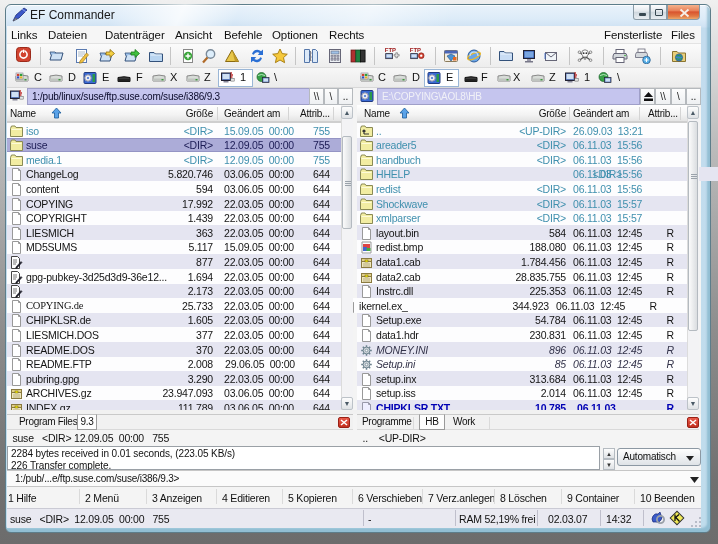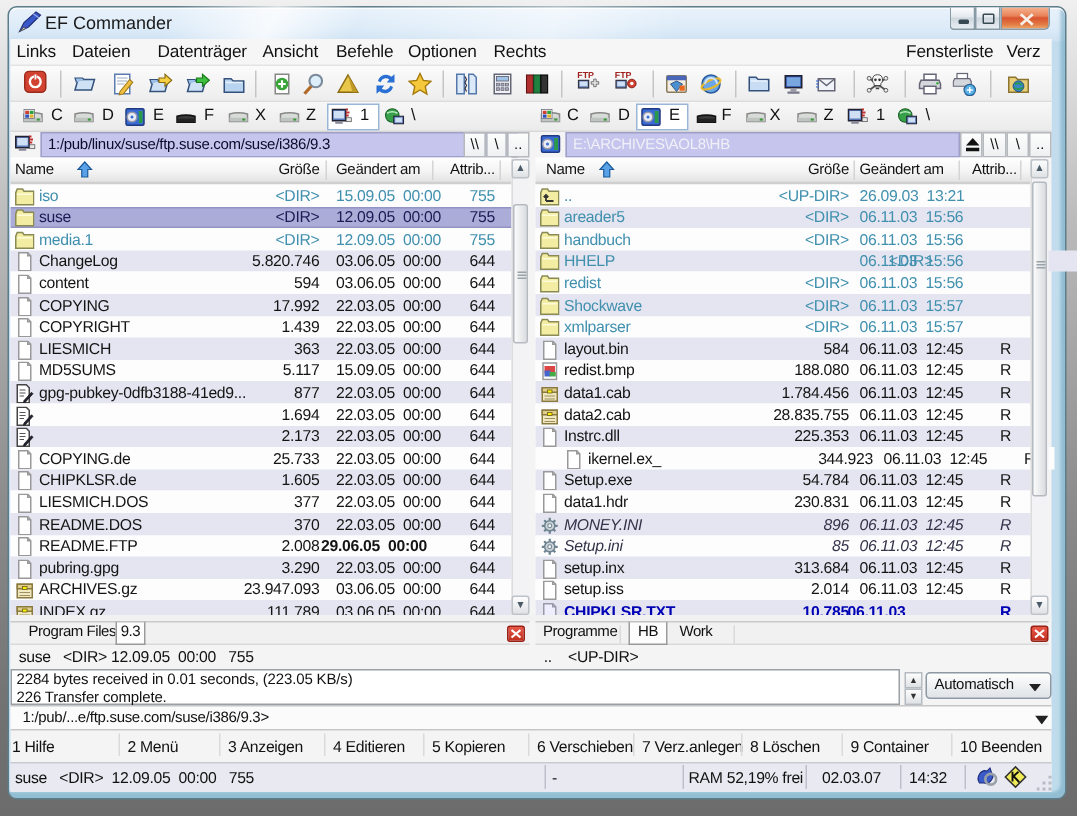--- a/index.html
+++ b/index.html
@@ -94,21 +94,21 @@
 <div id="client"></div>
 <div id="menubar"></div>
 <div class="mi" style="left:11px;">Links</div>
 <div class="mi" style="left:48px;">Dateien</div>
 <div class="mi" style="left:105px;">Datenträger</div>
 <div class="mi" style="left:175px;">Ansicht</div>
 <div class="mi" style="left:224px;">Befehle</div>
 <div class="mi" style="left:272px;">Optionen</div>
 <div class="mi" style="left:329px;">Rechts</div>
 <div class="mi" style="left:604px;">Fensterliste</div>
-<div class="mi" style="left:671px;">Verz</div>
+<div class="mi" style="left:671px;">Files</div>
 <div id="toolbar"></div>
 <svg class="tic" style="left:16px;top:47px;" viewBox="0 0 16 16">
     <rect x="0.5" y="0.5" width="14" height="14" rx="3" fill="#d14330" stroke="#9c2a1a"></rect>
     <circle cx="7.5" cy="7.5" r="3.6" fill="none" stroke="#fff" stroke-width="1.6"></circle>
     <rect x="6.7" y="2.2" width="1.7" height="4" fill="#d14330"></rect>
     <rect x="7" y="2.6" width="1.2" height="3.4" fill="#fff"></rect>
   </svg>
 <div class="tsep" style="left:40px;"></div>
 <svg class="tic" style="left:49px;" viewBox="0 0 16 16">
     <path d="M1 12 L3 5 L14 5 L12 12 Z" fill="#cfe2f5" stroke="#33517a"></path>
@@ -364,21 +364,21 @@
   </div>
 <div class="pathbar" style="left:27px;width:318px;">1:/pub/linux/suse/ftp.suse.com/suse/i386/9.3</div>
 <div class="pbtn" style="left:309px;width:15px;">\\</div>
 <div class="pbtn" style="left:324px;width:14px;">\</div>
 <div class="pbtn" style="left:338px;width:15px;">..</div>
 <div class="pathicon" style="left:357px;width:20px;">
     <svg style="position:absolute;left:3px;top:2px;" width="14" height="12" viewBox="0 0 14 12">
       <use href="#g_cd"></use>
     </svg>
   </div>
-<div class="pathbar" style="left:377px;width:263px;color:#f0f0f7;">E:\ARCHIVES\AOL8\HB</div>
+<div class="pathbar" style="left:377px;width:263px;color:#f0f0f7;">E:\COPYING\AOL8\HB</div>
 <div class="pbtn" style="left:640px;width:15px;">
     <svg width="9" height="9" viewBox="0 0 9 9" style="position:absolute;left:3px;top:3px;">
       <path d="M4.5 0 L9 5 L0 5 Z" fill="#111"></path>
       <rect x="0" y="6.5" width="9" height="2.5" fill="#111"></rect>
     </svg>
   </div>
 <div class="pbtn" style="left:655px;width:16px;">\\</div>
 <div class="pbtn" style="left:671px;width:15px;">\</div>
 <div class="pbtn" style="left:686px;width:15px;">..</div>
 <div class="hdr" style="left:7px;width:334px;"></div>
@@ -494,51 +494,51 @@
     <span class="ftxt ra" style="right:128px;">5.117</span>
     <span class="ftxt" style="left:217px;">15.09.05&nbsp;&nbsp;00:00</span>
     <span class="ftxt ra" style="right:11px;">644</span>
   </div>
 <div class="frow alt" style="left:7px;top:254.4px;width:334px;height:14.6px;">
     <span class="icw" style="left:3px;"><svg class="fic" viewBox="0 0 13 13">
         <path d="M1.5 0.5 L7.5 0.5 L9.5 2.5 L9.5 12.5 L1.5 12.5 Z" fill="#fff" stroke="#444"></path>
         <path d="M3 4 L7 4 M3 6 L7 6 M3 8 L6 8" stroke="#555" stroke-width="0.8"></path>
         <path d="M6 11 L11 5.5 L12 6.5 L7 12 L5.7 12.3 Z" fill="#223" stroke="#111" stroke-width="0.5"></path>
       </svg></span>
-    <span class="ftxt" style="left:19px;">gpg-pubkey-0dfb3188-41ed9...</span>
     <span class="ftxt ra" style="right:128px;">877</span>
     <span class="ftxt" style="left:217px;">22.03.05&nbsp;&nbsp;00:00</span>
     <span class="ftxt ra" style="right:11px;">644</span>
   </div>
 <div class="frow " style="left:7px;top:269.0px;width:334px;height:14.6px;">
     <span class="icw" style="left:3px;"><svg class="fic" viewBox="0 0 13 13">
         <path d="M1.5 0.5 L7.5 0.5 L9.5 2.5 L9.5 12.5 L1.5 12.5 Z" fill="#fff" stroke="#444"></path>
         <path d="M3 4 L7 4 M3 6 L7 6 M3 8 L6 8" stroke="#555" stroke-width="0.8"></path>
         <path d="M6 11 L11 5.5 L12 6.5 L7 12 L5.7 12.3 Z" fill="#223" stroke="#111" stroke-width="0.5"></path>
       </svg></span>
+    <span class="ftxt" style="left:19px;">gpg-pubkey-3d25d3d9-36e12...</span>
     <span class="ftxt ra" style="right:128px;">1.694</span>
     <span class="ftxt" style="left:217px;">22.03.05&nbsp;&nbsp;00:00</span>
     <span class="ftxt ra" style="right:11px;">644</span>
   </div>
 <div class="frow alt" style="left:7px;top:283.6px;width:334px;height:14.6px;">
     <span class="icw" style="left:3px;"><svg class="fic" viewBox="0 0 13 13">
         <path d="M1.5 0.5 L7.5 0.5 L9.5 2.5 L9.5 12.5 L1.5 12.5 Z" fill="#fff" stroke="#444"></path>
         <path d="M3 4 L7 4 M3 6 L7 6 M3 8 L6 8" stroke="#555" stroke-width="0.8"></path>
         <path d="M6 11 L11 5.5 L12 6.5 L7 12 L5.7 12.3 Z" fill="#223" stroke="#111" stroke-width="0.5"></path>
       </svg></span>
     <span class="ftxt ra" style="right:128px;">2.173</span>
     <span class="ftxt" style="left:217px;">22.03.05&nbsp;&nbsp;00:00</span>
     <span class="ftxt ra" style="right:11px;">644</span>
   </div>
 <div class="frow " style="left:7px;top:298.2px;width:334px;height:14.6px;">
     <span class="icw" style="left:3px;"><svg class="fic" viewBox="0 0 13 13">
         <path d="M2.5 0.5 L8.5 0.5 L10.5 2.5 L10.5 12.5 L2.5 12.5 Z" fill="#fff" stroke="#999"></path>
         <path d="M8.5 0.5 L8.5 2.5 L10.5 2.5" fill="none" stroke="#999"></path>
       </svg></span>
-    <span class="ftxt" style="left:19px;">COPYING.de</span>
+    <span class="ftxt" style="left:19px;font-family:Liberation Serif, serif;">COPYING.de</span>
     <span class="ftxt ra" style="right:128px;">25.733</span>
     <span class="ftxt" style="left:217px;">22.03.05&nbsp;&nbsp;00:00</span>
     <span class="ftxt ra" style="right:11px;">644</span>
   </div>
 <div class="frow alt" style="left:7px;top:312.8px;width:334px;height:14.6px;">
     <span class="icw" style="left:3px;"><svg class="fic" viewBox="0 0 13 13">
         <path d="M2.5 0.5 L8.5 0.5 L10.5 2.5 L10.5 12.5 L2.5 12.5 Z" fill="#fff" stroke="#999"></path>
         <path d="M8.5 0.5 L8.5 2.5 L10.5 2.5" fill="none" stroke="#999"></path>
       </svg></span>
     <span class="ftxt" style="left:19px;">CHIPKLSR.de</span>
@@ -566,21 +566,21 @@
     <span class="ftxt" style="left:217px;">22.03.05&nbsp;&nbsp;00:00</span>
     <span class="ftxt ra" style="right:11px;">644</span>
   </div>
 <div class="frow " style="left:7px;top:356.6px;width:334px;height:14.6px;">
     <span class="icw" style="left:3px;"><svg class="fic" viewBox="0 0 13 13">
         <path d="M2.5 0.5 L8.5 0.5 L10.5 2.5 L10.5 12.5 L2.5 12.5 Z" fill="#fff" stroke="#999"></path>
         <path d="M8.5 0.5 L8.5 2.5 L10.5 2.5" fill="none" stroke="#999"></path>
       </svg></span>
     <span class="ftxt" style="left:19px;">README.FTP</span>
     <span class="ftxt ra" style="right:128px;">2.008</span>
-    <span class="ftxt" style="left:207px;font-weight:bold;">29.06.05&nbsp;&nbsp;00:00</span>
+    <span class="ftxt" style="left:218px;">29.06.05&nbsp;&nbsp;00:00</span>
     <span class="ftxt ra" style="right:11px;">644</span>
   </div>
 <div class="frow alt" style="left:7px;top:371.2px;width:334px;height:14.6px;">
     <span class="icw" style="left:3px;"><svg class="fic" viewBox="0 0 13 13">
         <path d="M2.5 0.5 L8.5 0.5 L10.5 2.5 L10.5 12.5 L2.5 12.5 Z" fill="#fff" stroke="#999"></path>
         <path d="M8.5 0.5 L8.5 2.5 L10.5 2.5" fill="none" stroke="#999"></path>
       </svg></span>
     <span class="ftxt" style="left:19px;">pubring.gpg</span>
     <span class="ftxt ra" style="right:128px;">3.290</span>
     <span class="ftxt" style="left:217px;">22.03.05&nbsp;&nbsp;00:00</span>
@@ -729,21 +729,21 @@
 <div class="frow alt" style="left:357px;top:283.6px;width:330px;height:14.6px;">
     <span class="icw" style="left:3px;"><svg class="fic" viewBox="0 0 13 13">
         <path d="M2.5 0.5 L8.5 0.5 L10.5 2.5 L10.5 12.5 L2.5 12.5 Z" fill="#fff" stroke="#999"></path>
         <path d="M8.5 0.5 L8.5 2.5 L10.5 2.5" fill="none" stroke="#999"></path>
       </svg></span>
     <span class="ftxt" style="left:19px;">Instrc.dll</span>
     <span class="ftxt ra" style="right:121px;">225.353</span>
     <span class="ftxt" style="left:216px;">06.11.03&nbsp;&nbsp;12:45</span>
     <span class="ftxt ra" style="right:13px;">R</span>
   </div>
-<div class="frow " style="left:373px;top:298.2px;width:330px;height:14.6px;">
+<div class="frow " style="left:340px;top:298.2px;width:330px;height:14.6px;">
     <span class="icw" style="left:3px;"><svg class="fic" viewBox="0 0 13 13">
         <path d="M2.5 0.5 L8.5 0.5 L10.5 2.5 L10.5 12.5 L2.5 12.5 Z" fill="#fff" stroke="#999"></path>
         <path d="M8.5 0.5 L8.5 2.5 L10.5 2.5" fill="none" stroke="#999"></path>
       </svg></span>
     <span class="ftxt" style="left:19px;">ikernel.ex_</span>
     <span class="ftxt ra" style="right:121px;">344.923</span>
     <span class="ftxt" style="left:216px;">06.11.03&nbsp;&nbsp;12:45</span>
     <span class="ftxt ra" style="right:13px;">R</span>
   </div>
 <div class="frow alt" style="left:357px;top:312.8px;width:330px;height:14.6px;">
@@ -812,21 +812,21 @@
     <span class="ftxt" style="left:216px;">06.11.03&nbsp;&nbsp;12:45</span>
     <span class="ftxt ra" style="right:13px;">R</span>
   </div>
 <div class="frow alt" style="left:357px;top:400.4px;width:330px;height:14.6px;">
     <span class="icw" style="left:3px;"><svg class="fic" viewBox="0 0 13 13">
         <path d="M2.5 0.5 L8.5 0.5 L10.5 2.5 L10.5 12.5 L2.5 12.5 Z" fill="#eef" stroke="#99a"></path>
         <path d="M8.5 0.5 L8.5 2.5 L10.5 2.5" fill="none" stroke="#99a"></path>
       </svg></span>
     <span class="btxt" style="left:19px;">CHIPKLSR.TXT</span>
     <span class="btxt ra" style="right:121px;">10.785</span>
-    <span class="btxt" style="left:208px;text-align:center;">06.11.03</span>
+    <span class="btxt" style="left:220px;text-align:center;">06.11.03</span>
     <span class="btxt ra" style="right:13px;">R</span>
   </div>
 <div class="sbar" style="left:341px;"></div>
 <div class="sarr" style="left:341px;top:106px;">▲</div>
 <div class="sthumb" style="left:342px;top:136px;height:93px;">
     <div class="sgrip" style="top:44px;"></div>
     <div class="sgrip" style="top:46px;"></div>
     <div class="sgrip" style="top:48px;"></div>
   </div>
 <div class="sarr" style="left:341px;top:397px;">▼</div>

